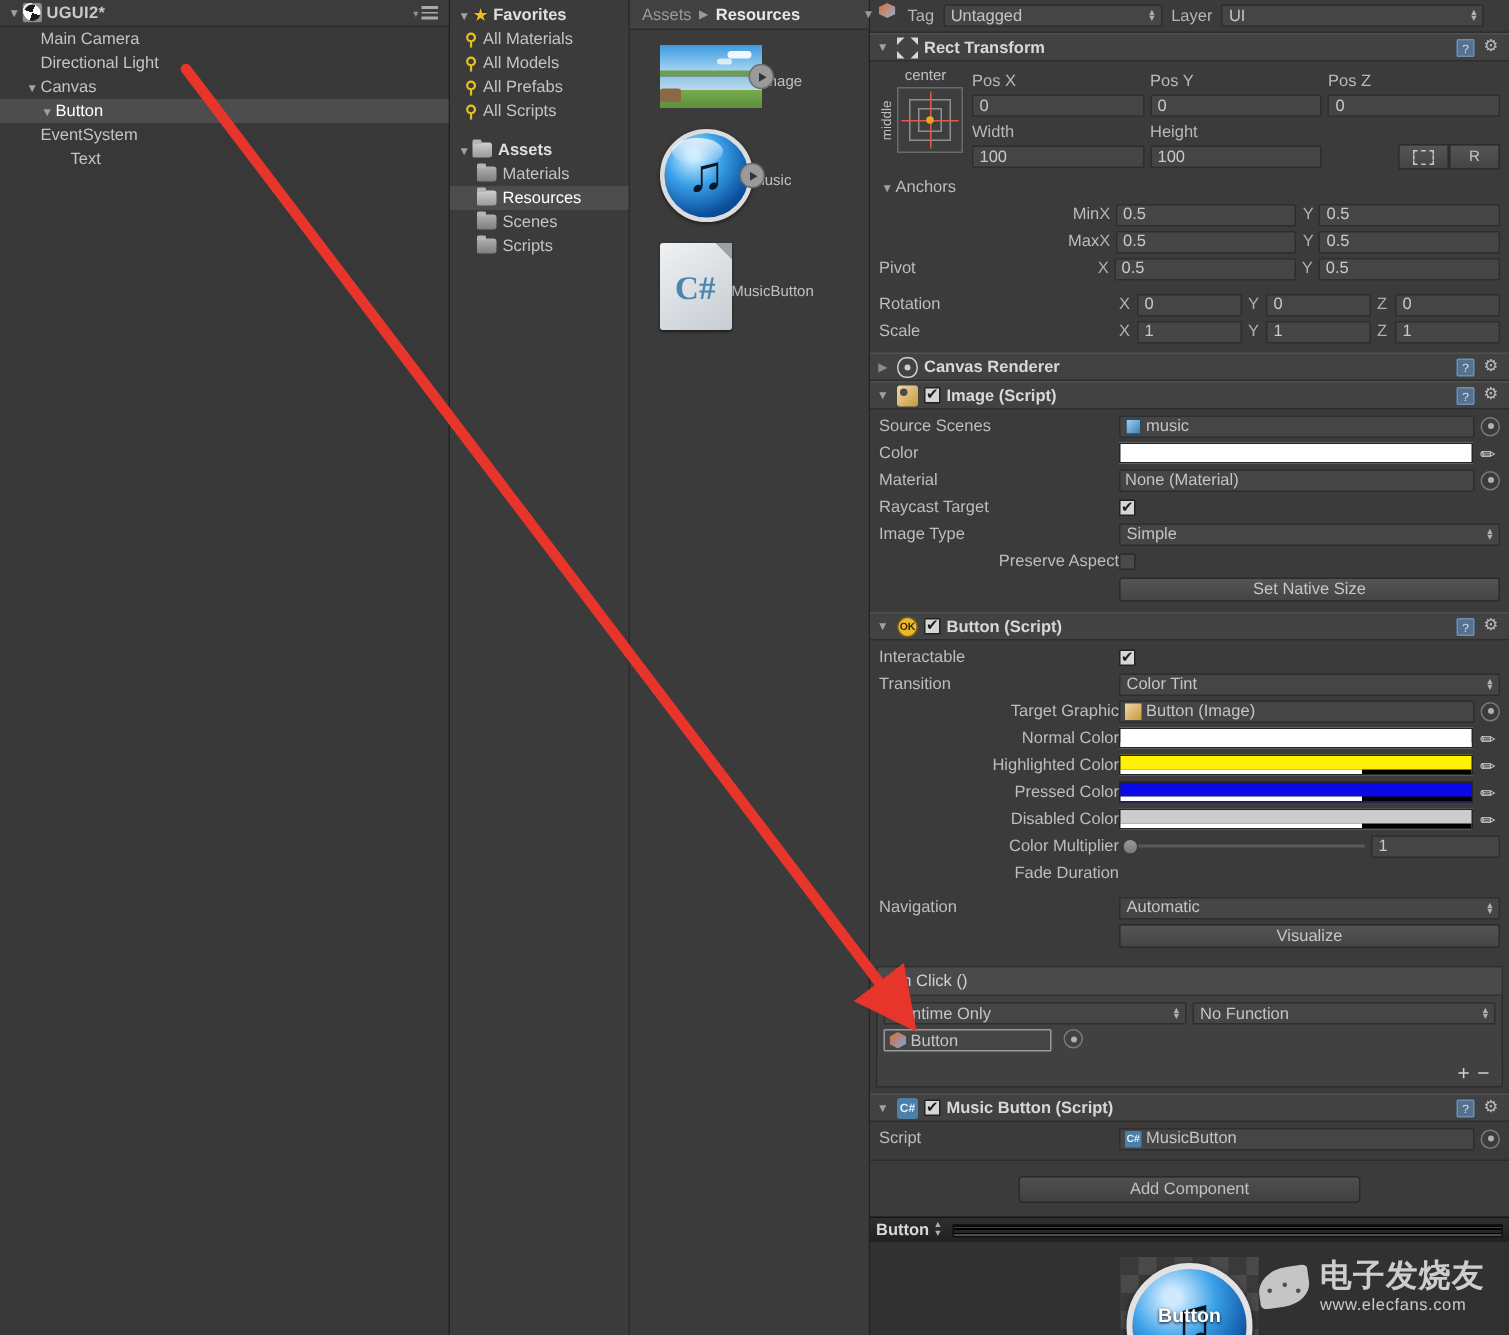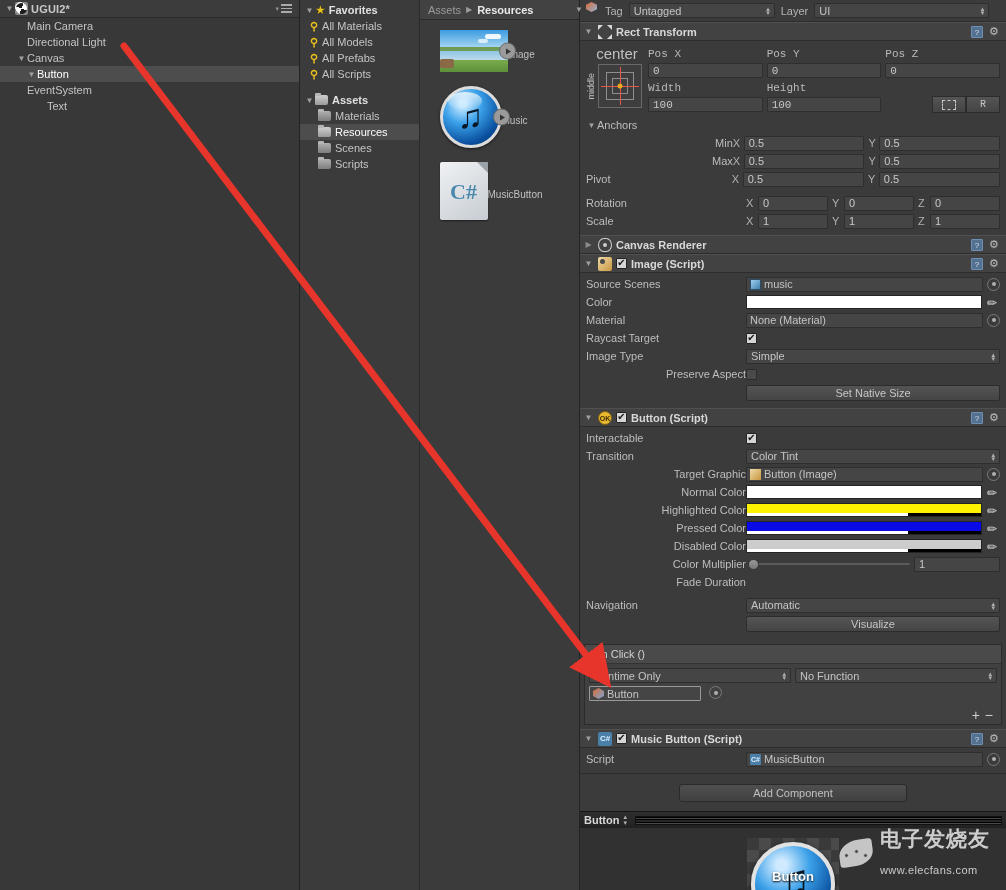--- a/index.html
+++ b/index.html
@@ -154,32 +154,32 @@
   .body { padding:2px 6px 5px 6px; }
   .r { display:flex; align-items:center; height:18px; }
   .r .nm { width:160px; font-size:11px; color:#bdbdbd; }
   .r .nm.ind { padding-left:18px;text-align:right; }
   .fld { height:15px; background:#454545; border:1px solid #2e2e2e; border-radius:1px;
          display:flex; align-items:center; padding:0 4px; font-size:11px; color:#c8c8c8; }
   .axl { width:12px; font-size:11px; color:#b0b0b0; }
 
   .rt-grid { display:flex; gap:0; padding:2px 0 0 0; }
   .anchor-box { width:62px; }
-  .ac-top { text-align:center; font-size:15px; color:#c0c0c0; margin-bottom:2px; }
+  .ac-top { text-align:center; font-size:10px; color:#c0c0c0; margin-bottom:2px; }
   .ac-wrap { display:flex; align-items:center; }
   .ac-side { writing-mode:vertical-rl; transform:rotate(180deg); font-size:9px; color:#c0c0c0; margin-right:2px; }
   .ac-sq { width:44px; height:44px; border:1px solid #6a6a6a; position:relative; background:#3e3e3e; }
   .ac-sq .ob { position:absolute; left:7px; top:7px; right:7px; bottom:7px; border:1px solid #8e8e8e; }
   .ac-sq .ib { position:absolute; left:13px; top:13px; right:13px; bottom:13px; border:1px solid #8e8e8e; }
   .ac-sq .hl { position:absolute; left:2px; right:2px; top:50%; height:1px; background:#e05a4a; }
   .ac-sq .vl { position:absolute; top:2px; bottom:2px; left:50%; width:1px; background:#e05a4a; }
   .ac-sq .dot{ position:absolute; left:50%; top:50%; transform:translate(-50%,-50%);
     width:5px; height:5px; background:#e8a820; border-radius:50%; }
 
-  .numgrid { flex:1;font-family:Liberation Mono, monospace; }
+  .numgrid { flex:1; }
   .ng-row { display:flex; gap:4px; height:17px; align-items:center; }
   .ng-row .cell { flex:1; }
   .ng-lbl { font-size:11px; color:#b9b9b9; }
   .ng-fld { height:15px; }
   .blueprint-btns { display:flex; gap:0; margin-left:4px; }
   .bp { width:34px; height:17px; background:linear-gradient(#555,#444); border:1px solid #2c2c2c;
         display:flex; align-items:center; justify-content:center; font-size:10px; color:#c8c8c8; }
   .bp .dash { width:14px; height:10px; border:1px dashed #c8c8c8; }
 
   .swatch { height:14px; border:1px solid #242424; position:relative; }
@@ -255,21 +255,21 @@
   .wm .leaf::before{ content:''; position:absolute; inset:0;
     background:#e6e6e6; border-radius:60% 10% 55% 12%; transform:rotate(-8deg); }
   .wm .leaf i { position:absolute; z-index:2; width:5px; height:5px; border-radius:50%;
     background:#555; border:1.5px solid #e6e6e6; }
   .wm .leaf i:nth-child(1){ left:5px; top:13px; }
   .wm .leaf i:nth-child(2){ left:15px; top:9px; }
   .wm .leaf i:nth-child(3){ left:24px; top:13px; }
   .wm .txt { display:flex; flex-direction:column; }
   .wm .cn { font-size:21px; font-weight:bold; color:#f0f0f0; font-family:"DejaVu Sans", sans-serif;
     letter-spacing:1px; line-height:1; }
-  .wm .url { font-size:11px; color:#eaeaea; letter-spacing:.4px; margin-top:14px; }
+  .wm .url { font-size:11px; color:#eaeaea; letter-spacing:.4px; margin-top:3px; }
 
   
   #annot { position:absolute; inset:0; pointer-events:none; z-index:50; }
 </style>
 </head>
 <body>
 
 <div class="panel" id="hierarchy">
   <div class="hier-head">
     <span class="foldout">▼</span>

